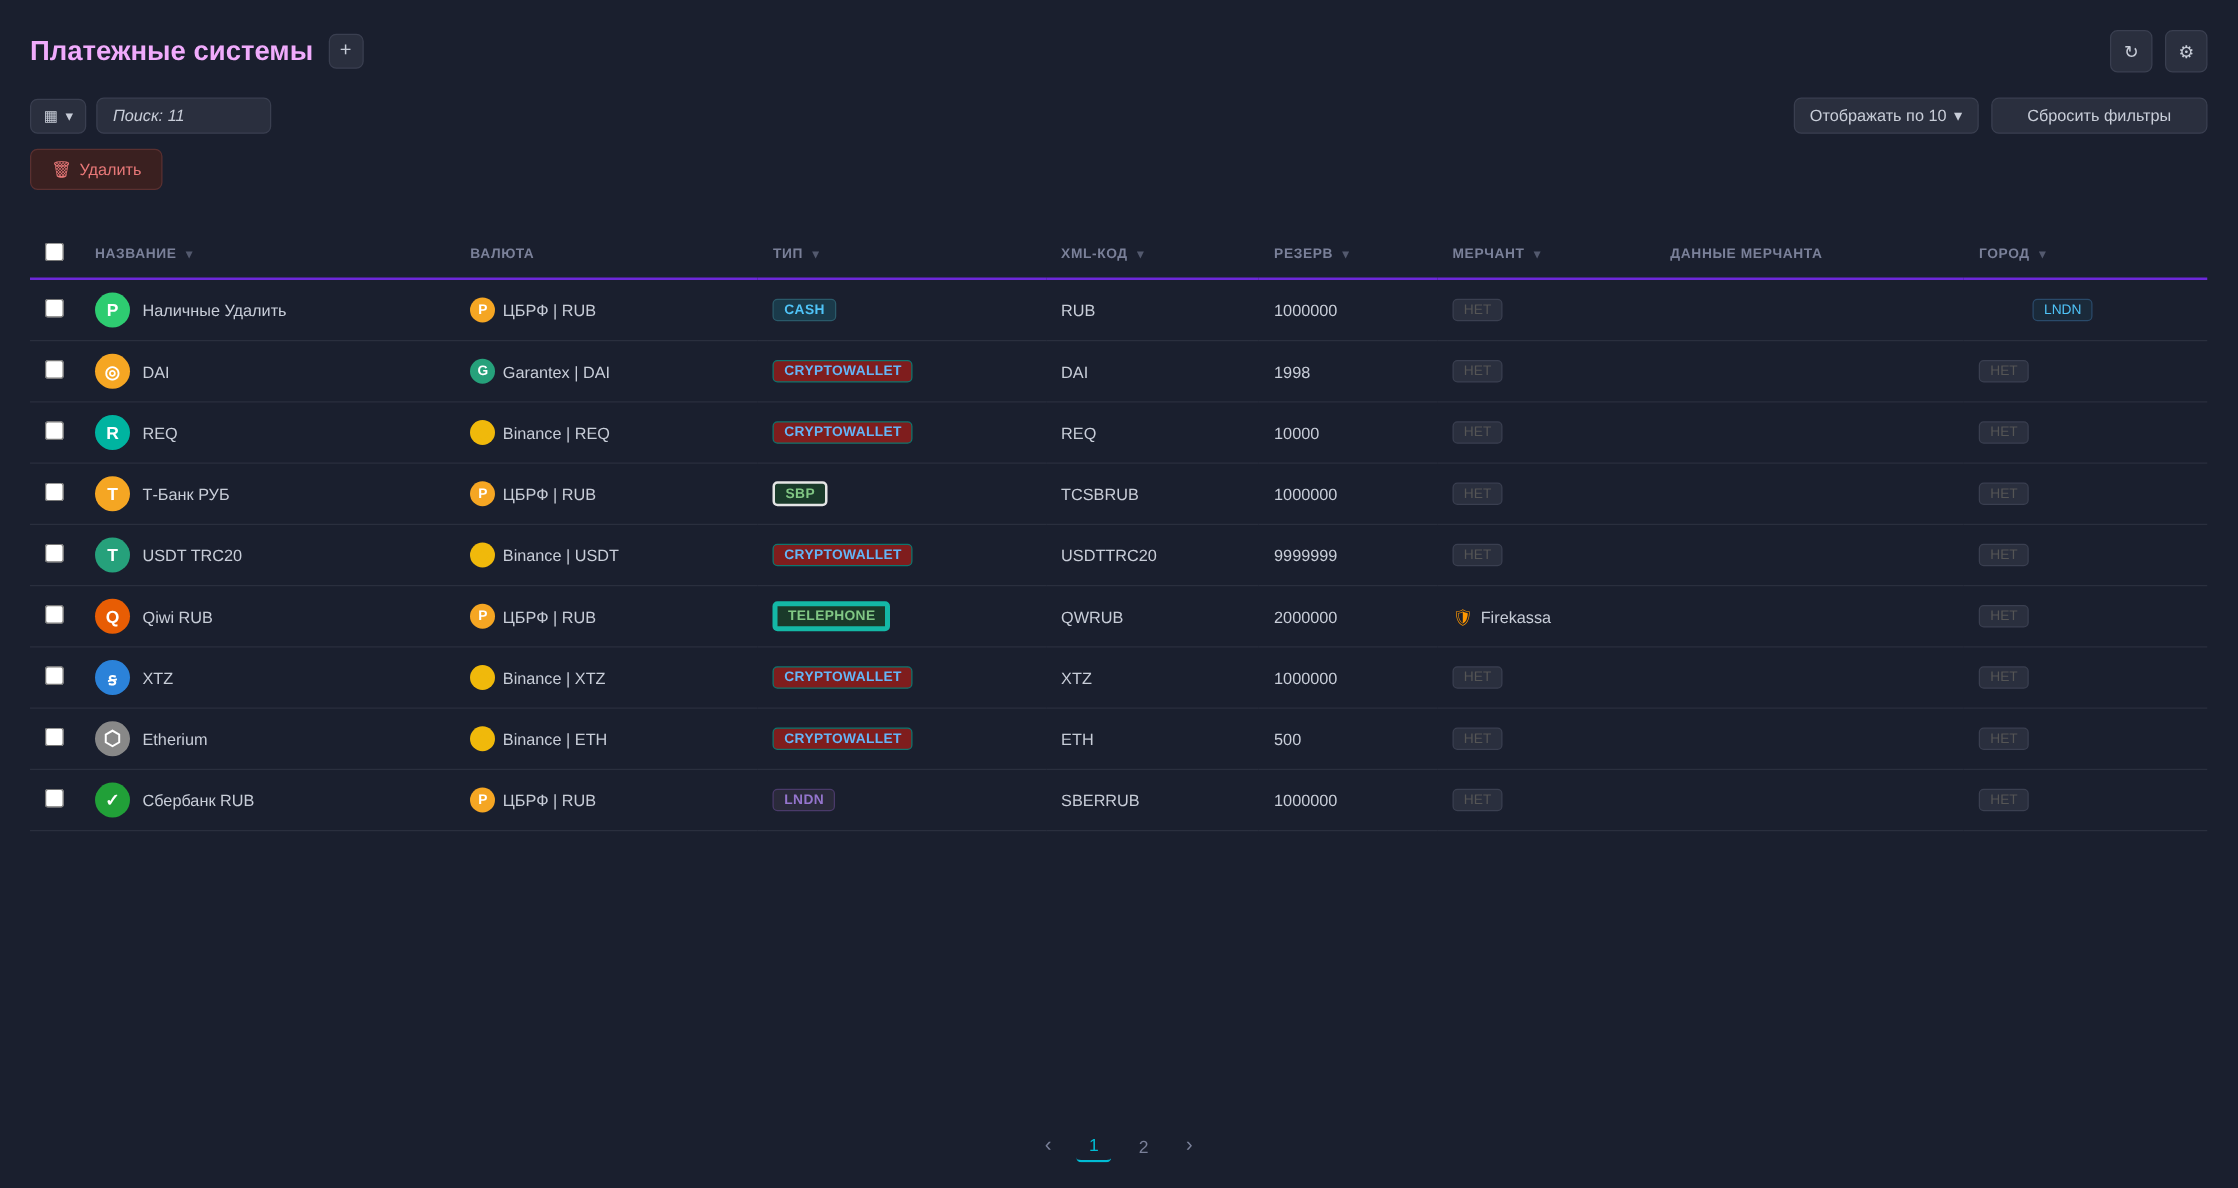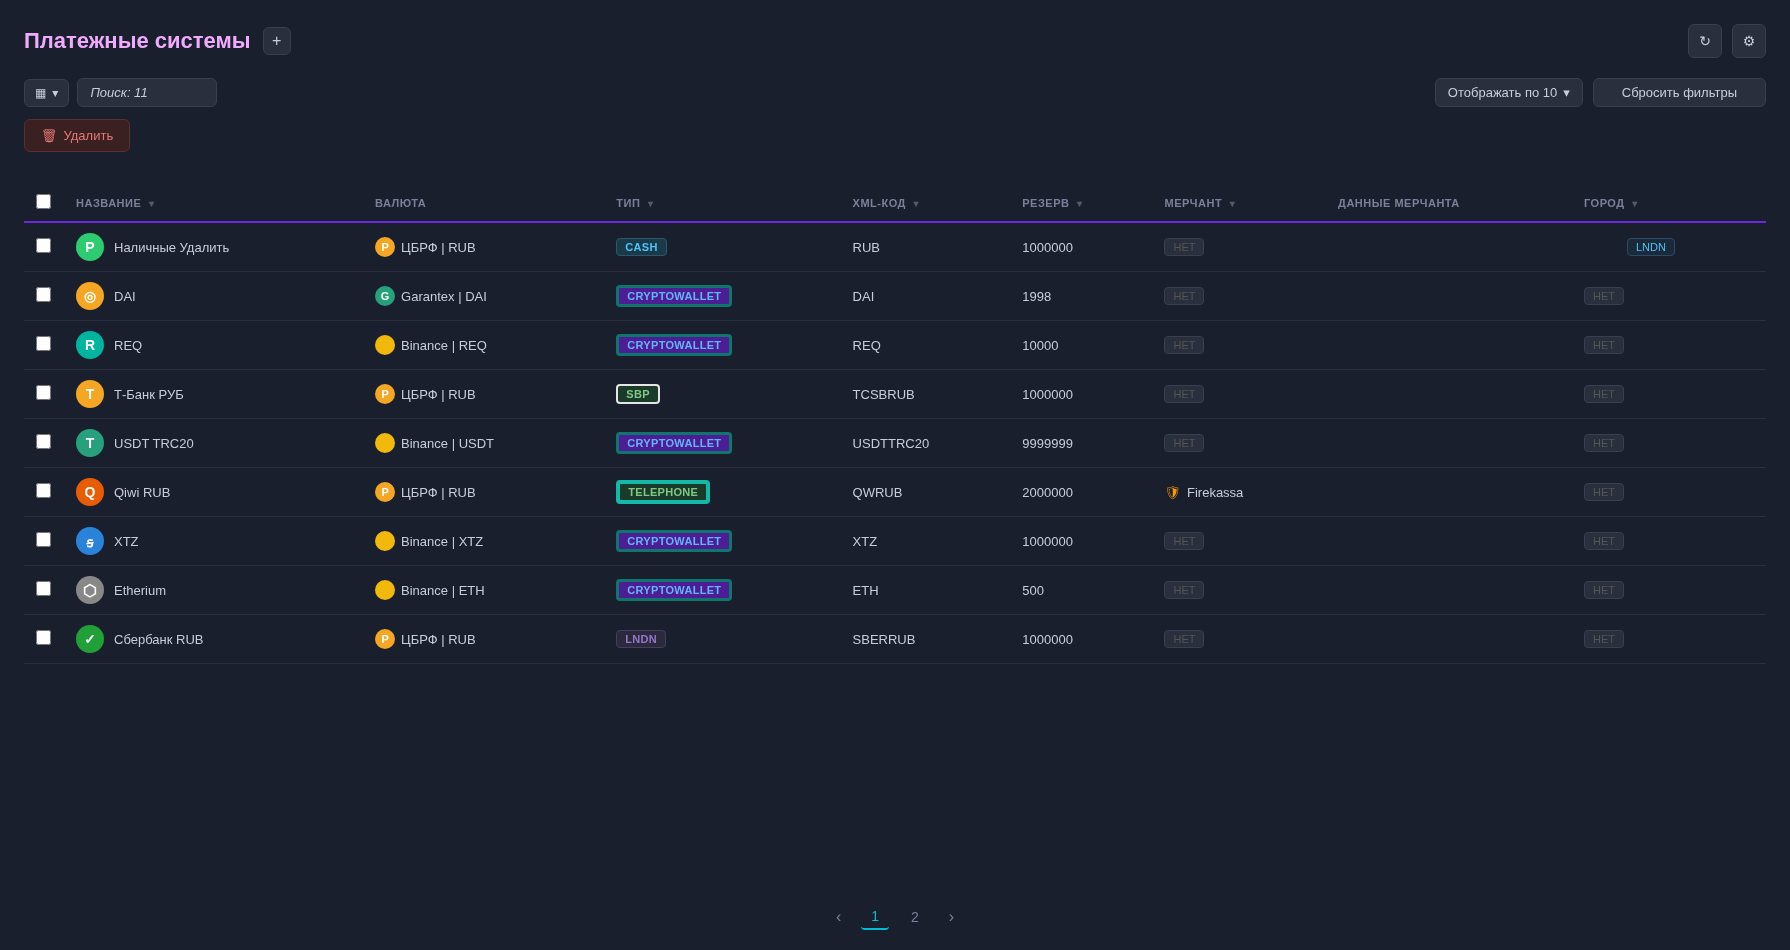--- a/index.html
+++ b/index.html
@@ -227,21 +227,21 @@
     
     .type-badge {
       display: inline-block;
       padding: 2px 8px;
       border-radius: 4px;
       font-size: 11px;
       font-weight: 600;
       letter-spacing: 0.3px;
     }
     .badge-cash { background: #1a3a4a; color: #4fc3f7; border: 1px solid #2a5a6a; }
-    .badge-cryptowallet { background: #4c1d95; color: #64b5f6; border: 3px solid #0f766e; }
+    .badge-cryptowallet { background: #7f1d1d; color: #64b5f6; border: 1px solid #0f766e; }
     .badge-sbp { background: #1a3a2a; color: #81c784; border: 2px solid #e5e5e5; }
     .badge-telephone { background: #1a3a2a; color: #81c784; border: 4px solid #14b8a6; }
     .badge-card { background: #2a2a3a; color: #9575cd; border: 1px solid #4a3a6a; }
 
     
     .not-badge {
       display: inline-block;
       padding: 2px 8px;
       border-radius: 4px;
       font-size: 11px;

